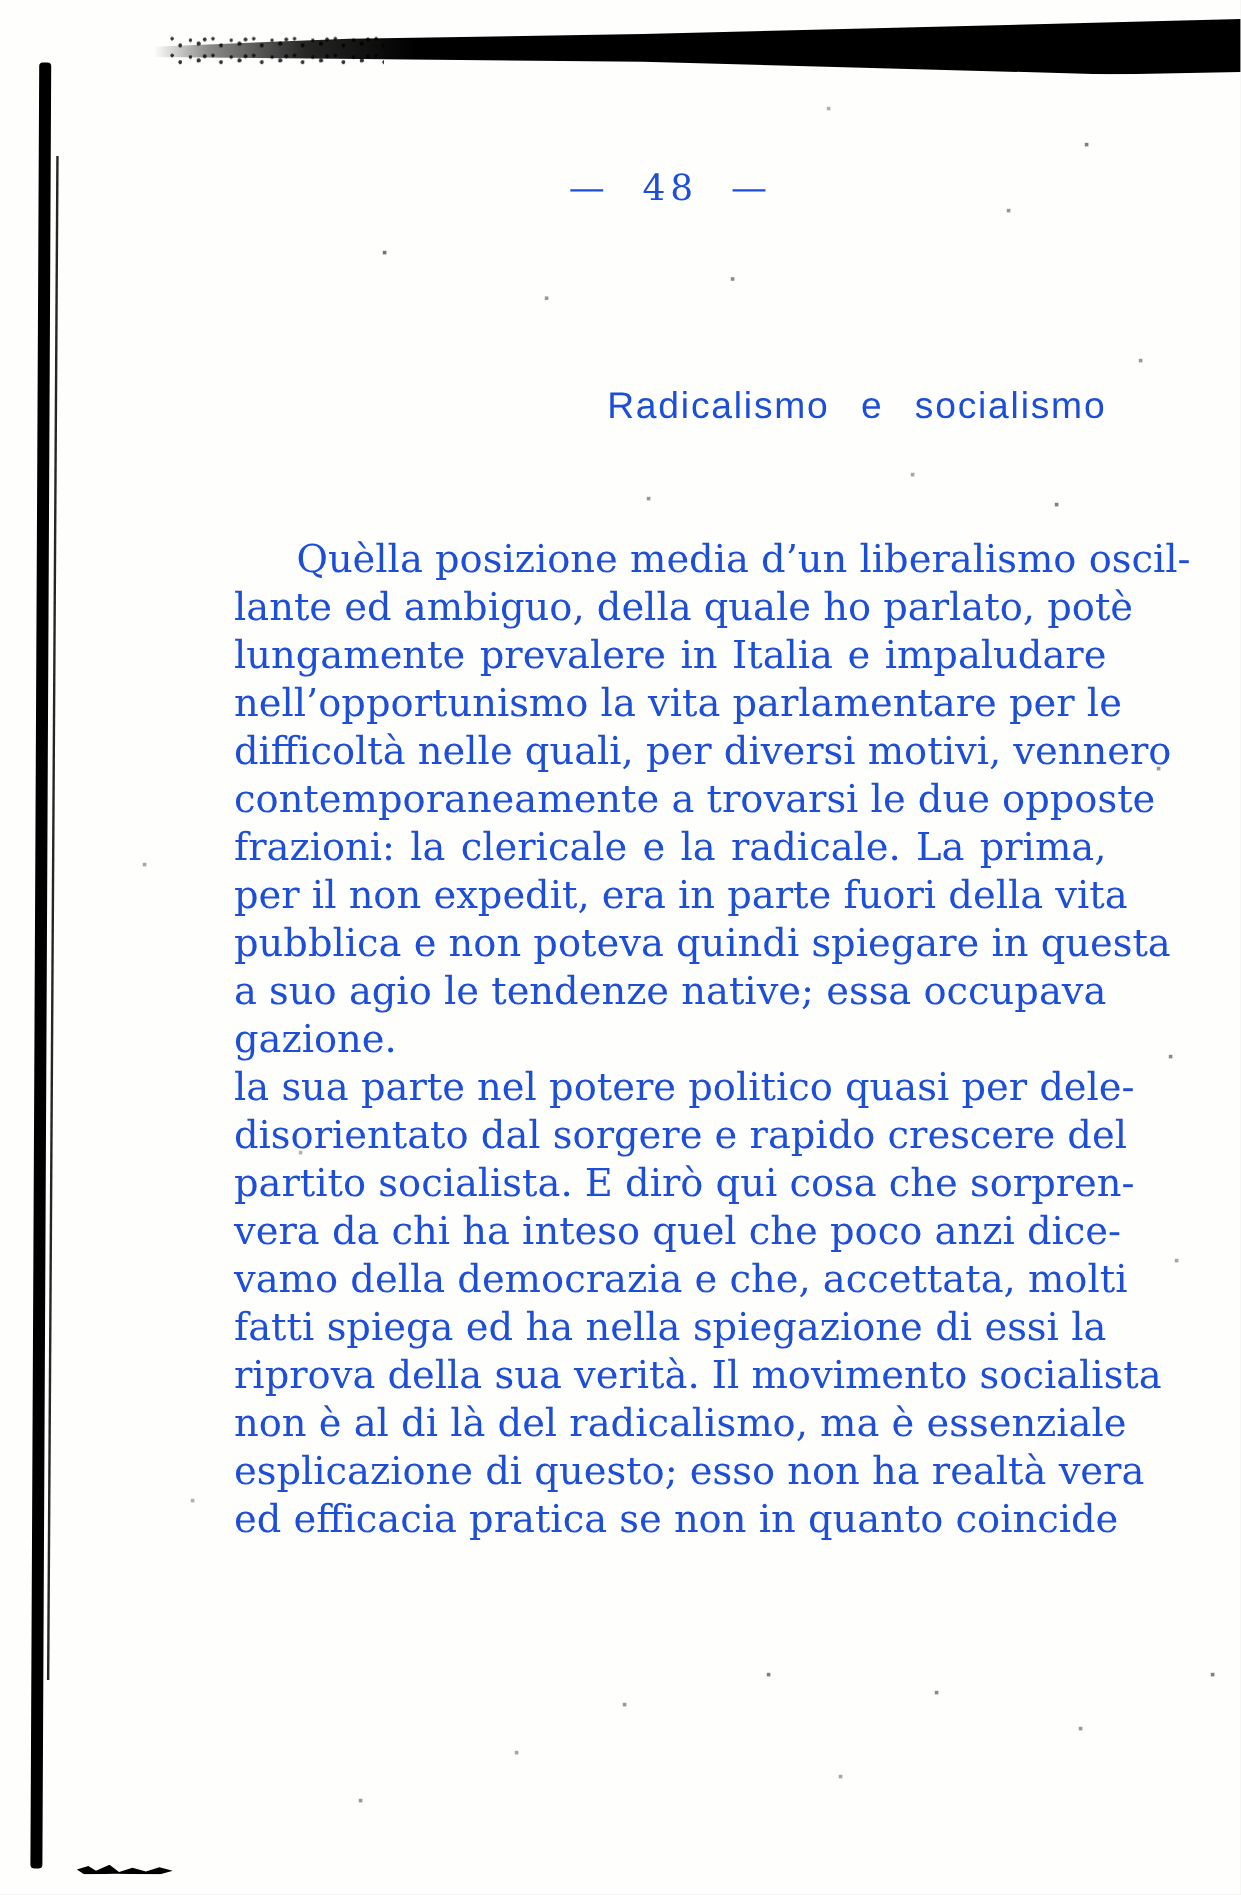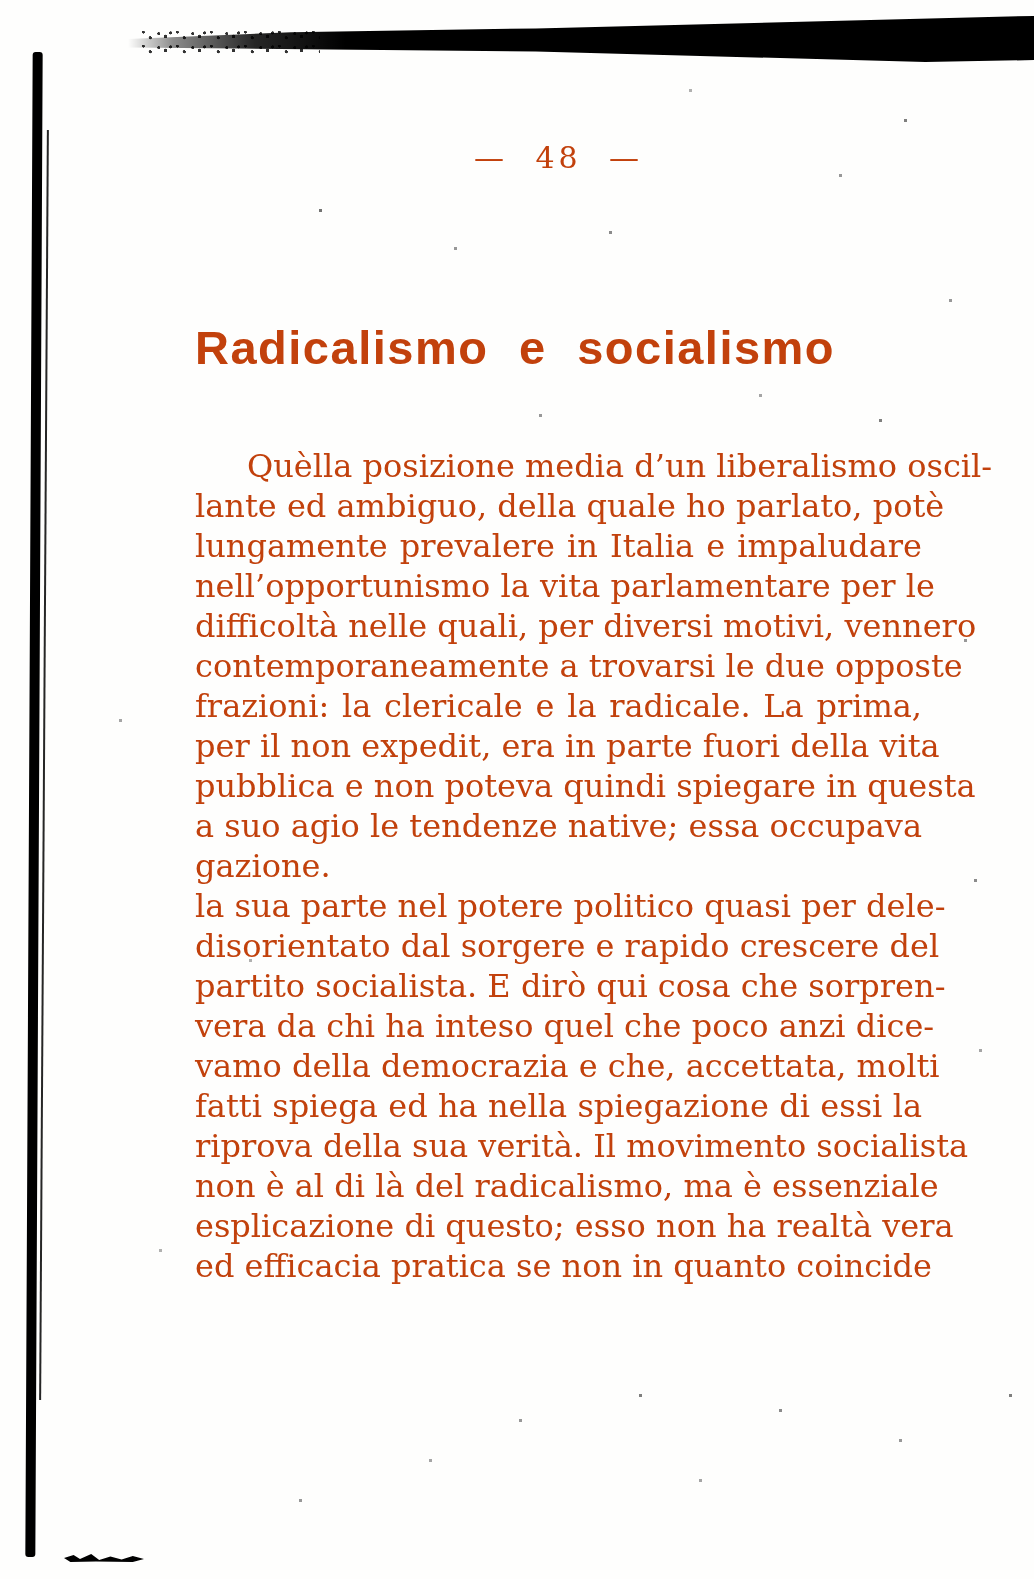--- a/index.html
+++ b/index.html
@@ -3,21 +3,21 @@
 <meta charset="utf-8">
 <style>
   html, body { margin: 0; padding: 0; background: #e8e8e8; }
   .scan {
     position: relative;
     width: 1034px;
     height: 1579px;
     background: #fefefd;
     overflow: hidden;
     font-family: "DejaVu Serif", serif;
-    color: #c2410c;
+    color: #1d4ed8;
   }
   
   .top-band {
     position: absolute;
     left: 128px; top: 14px;
     width: 906px; height: 48px;
     background: linear-gradient(to right, rgba(0,0,0,0) 0%, rgba(0,0,0,0.45) 5%, rgba(0,0,0,0.85) 14%, #000 24%);
     clip-path: polygon(0% 52%, 18% 38%, 45% 30%, 100% 4%, 100% 96%, 88% 100%, 45% 78%, 12% 72%, 0% 70%);
   }
   .top-band-speckle {
@@ -79,24 +79,24 @@
     left: 195px; top: 140px; width: 727px;
     text-align: center;
     font-size: 30px;
     letter-spacing: 4px;
     word-spacing: 14px;
   }
   .title {
     position: absolute;
     left: 195px; top: 320px; width: 727px;
     margin: 0;
-    text-align: left;
+    text-align: right;
     font-family: "Liberation Sans", sans-serif;
-    font-weight: bold;
-    font-size: 47px;
+    font-weight: normal;
+    font-size: 31px;
     letter-spacing: 1.5px;
     word-spacing: 16px;
   }
   .body-text {
     position: absolute;
     left: 195px; top: 446px; width: 727px;
     font-size: 32px;
     line-height: 40px;
   }
   .line {

